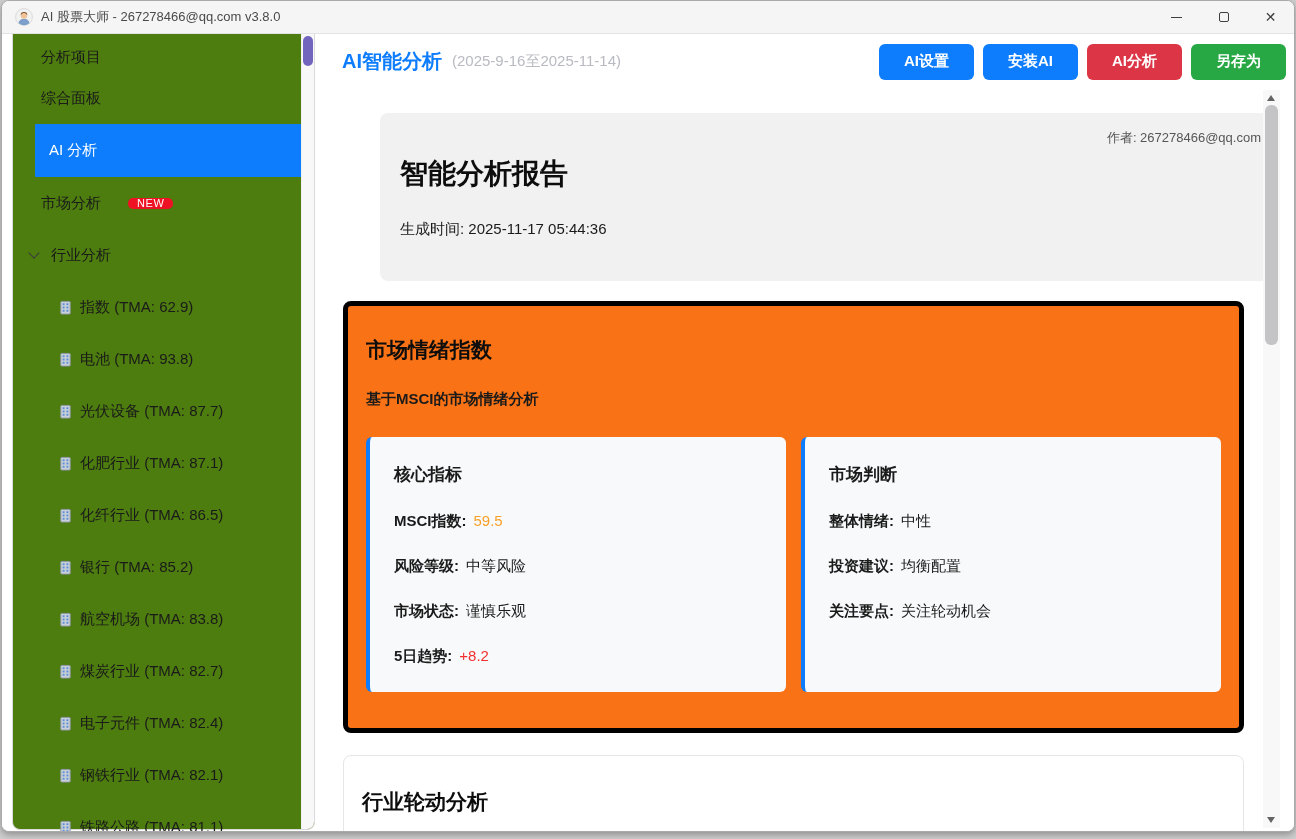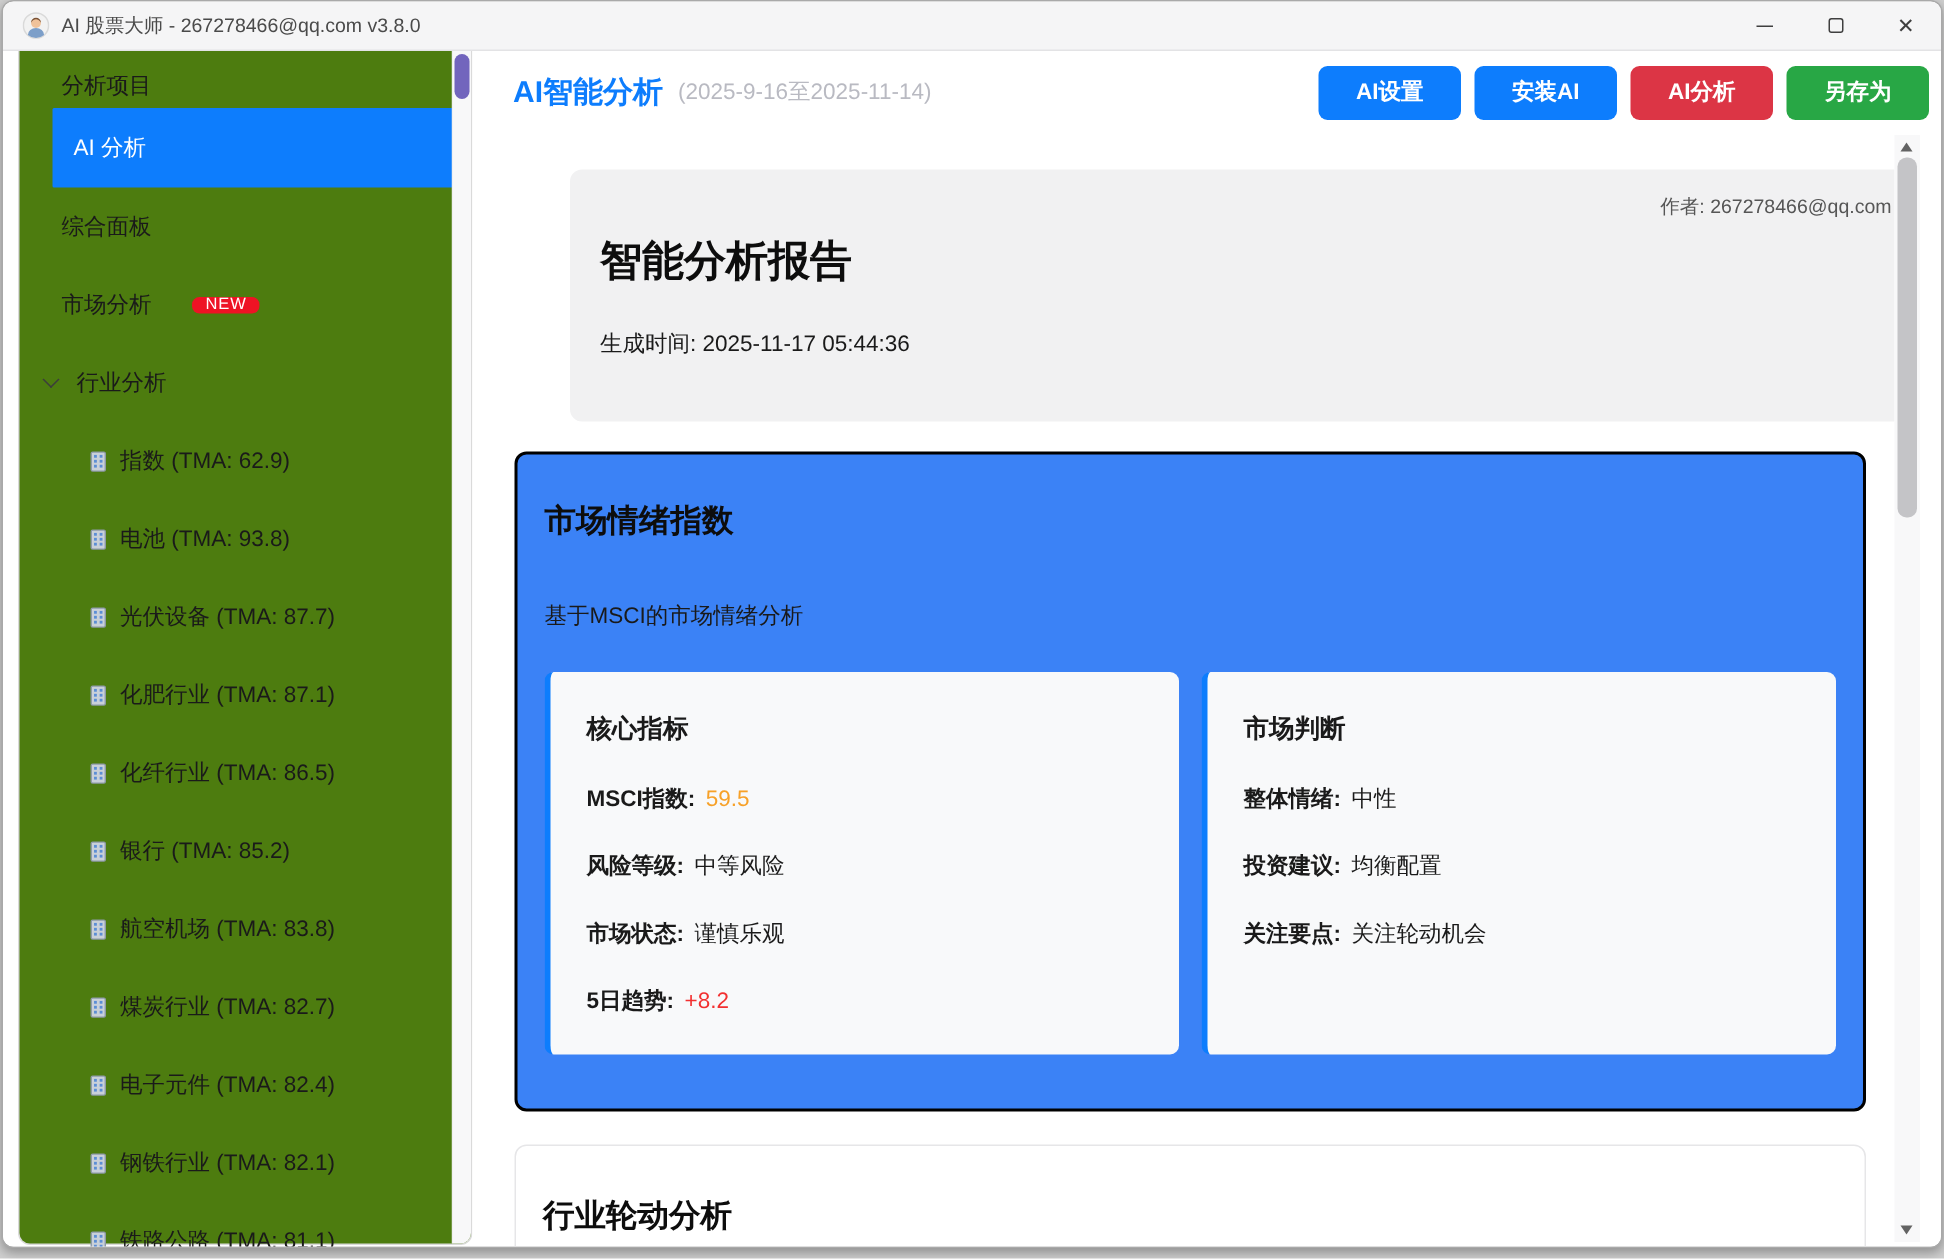--- a/index.html
+++ b/index.html
@@ -64,23 +64,23 @@
   .btn {
     min-width:95px; height:36px; padding:0 14px; border:none; border-radius:6px;
     color:#fff; font-size:15px; font-weight:bold; font-family:inherit;
     display:flex; align-items:center; justify-content:center; cursor:pointer;text-align:center;
   }
   .content { position:absolute; top:55px; left:0; bottom:0; right:31px; padding:24px 0 0 28px; overflow:hidden; }
   .r-card { width:901px; height:168px; background:#f1f1f2; border-radius:8px; padding:16px 20px;margin-left:37px; }
   .r-author { text-align:right; font-size:13px; color:#565656; }
   .r-title { font-size:28px; font-weight:bold; color:#0d0d0d; margin-top:8px; }
   .r-gen { font-size:15px; margin-top:27px; }
-  .sec-card { width:901px; background:#3b82f6; border:2px solid #000000; border-radius:8px; margin-top:20px; padding:30px 18px 36px; }
+  .sec-card { width:901px; background:#f97316; border:5px solid #000000; border-radius:8px; margin-top:20px; padding:30px 18px 36px; }
   .sec-title { font-size:21px; font-weight:bold; color:#0d0d0d; }
-  .sec-sub { font-size:15px; margin-top:40px; }
+  .sec-sub { font-size:15px; margin-top:26px;font-weight:bold; }
   .m-cards { display:flex; gap:15px; margin-top:28px; }
   .m-card { flex:1; background:#f8f9fa; border-left:4px solid #0d7dfd; border-radius:6px; padding:26px 24px; }
   .m-card-title { font-size:17px; font-weight:bold; }
   .metric { margin-top:26px; font-size:15px; }
   .metric .lab { font-weight:bold; margin-right:7px; }
   .rot-card { width:901px; border:1px solid #e6e6e8; border-radius:8px; margin-top:22px; height:160px; padding:32px 18px; }
   
   .v-scroll { position:absolute; top:56px; right:14px; bottom:3px; width:17px; background:#f8f8f9; }
   .v-thumb { position:absolute; top:15px; left:2px; width:13px; height:240px; background:#c4c4c7; border-radius:6px; }
   .arr { position:absolute; left:4px; width:0; height:0; border-left:4.5px solid transparent; border-right:4.5px solid transparent; }
@@ -113,26 +113,26 @@
           <span class="g-close">✕</span>
         </div>
     </div>
   </div>
 
   <div class="app">
 
     <aside class="sidebar">
       <div class="s-header">分析项目</div>
 
+      <div class="s-item top">
+        <span>综合面板</span>
+      </div>
+
       <div class="s-item sel" style="background: rgb(13, 125, 253);">
         <span>AI 分析</span>
-      </div>
-
-      <div class="s-item top">
-        <span>综合面板</span>
       </div>
 
       <div class="s-item top">
         <span>市场分析</span>
         <span class="badge" style="background: rgb(238, 19, 36);">NEW</span>
       </div>
 
       <div class="s-item grp">
         <span class="chev"></span>
         <span>行业分析</span>

